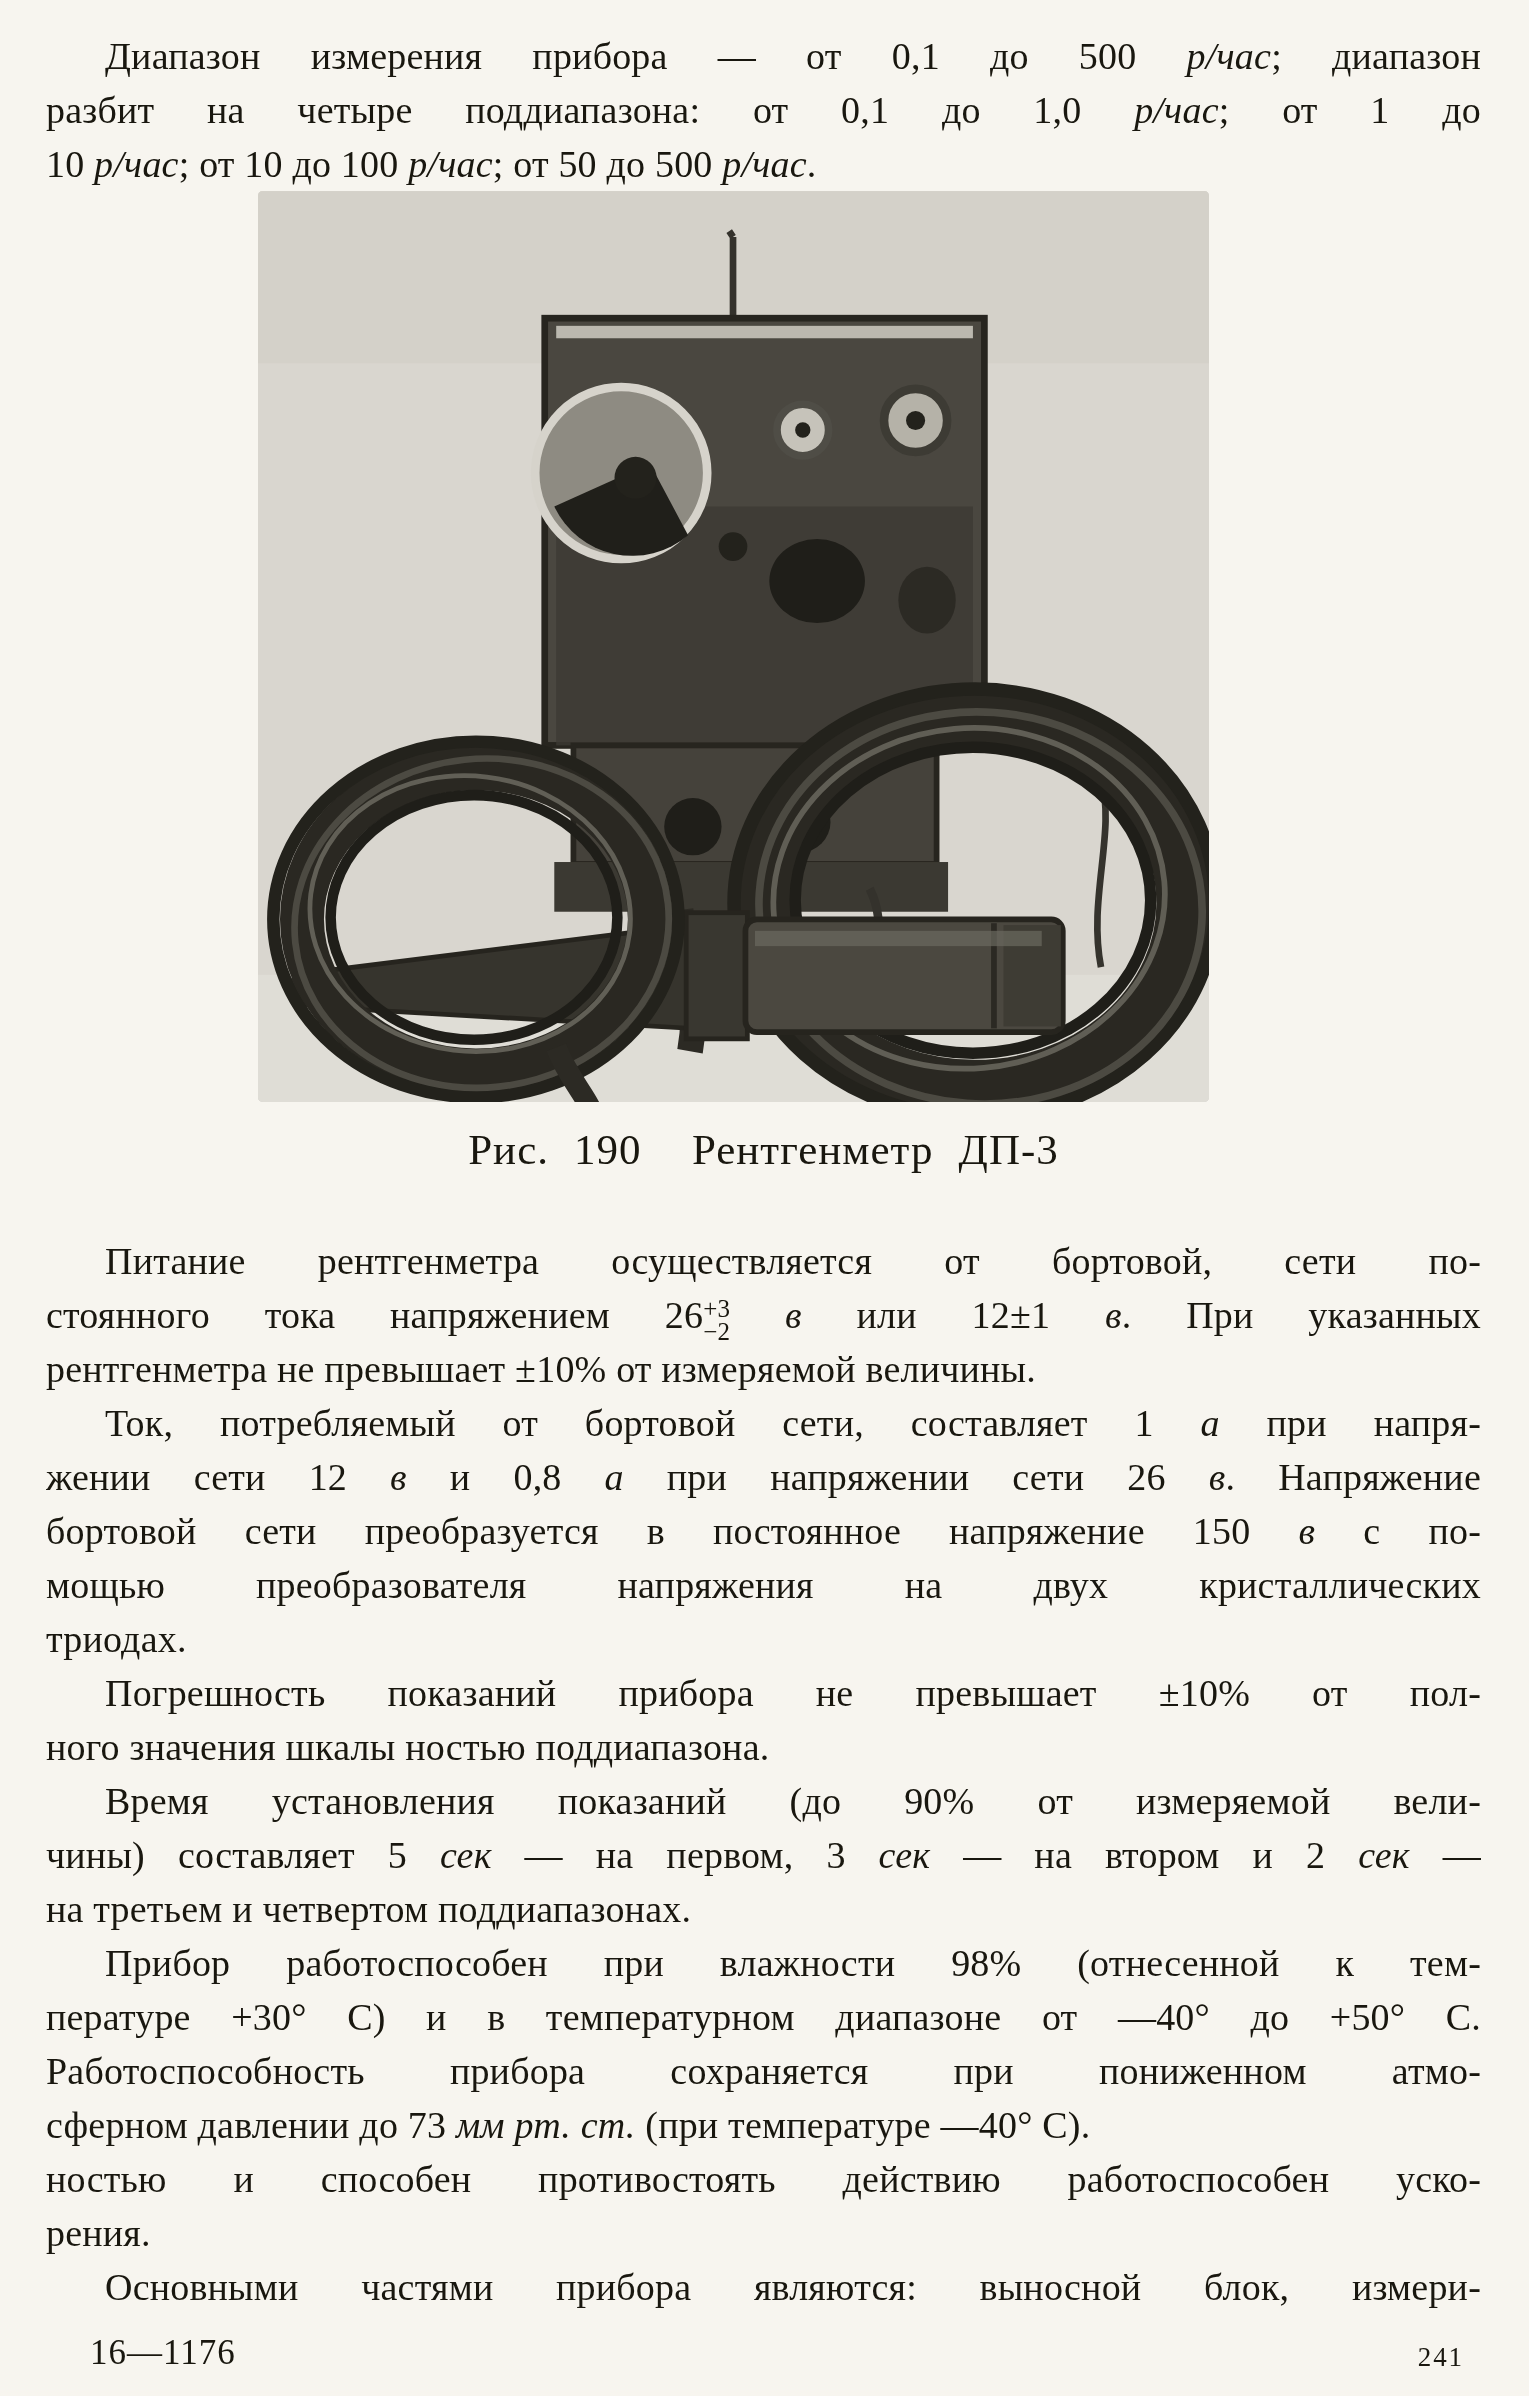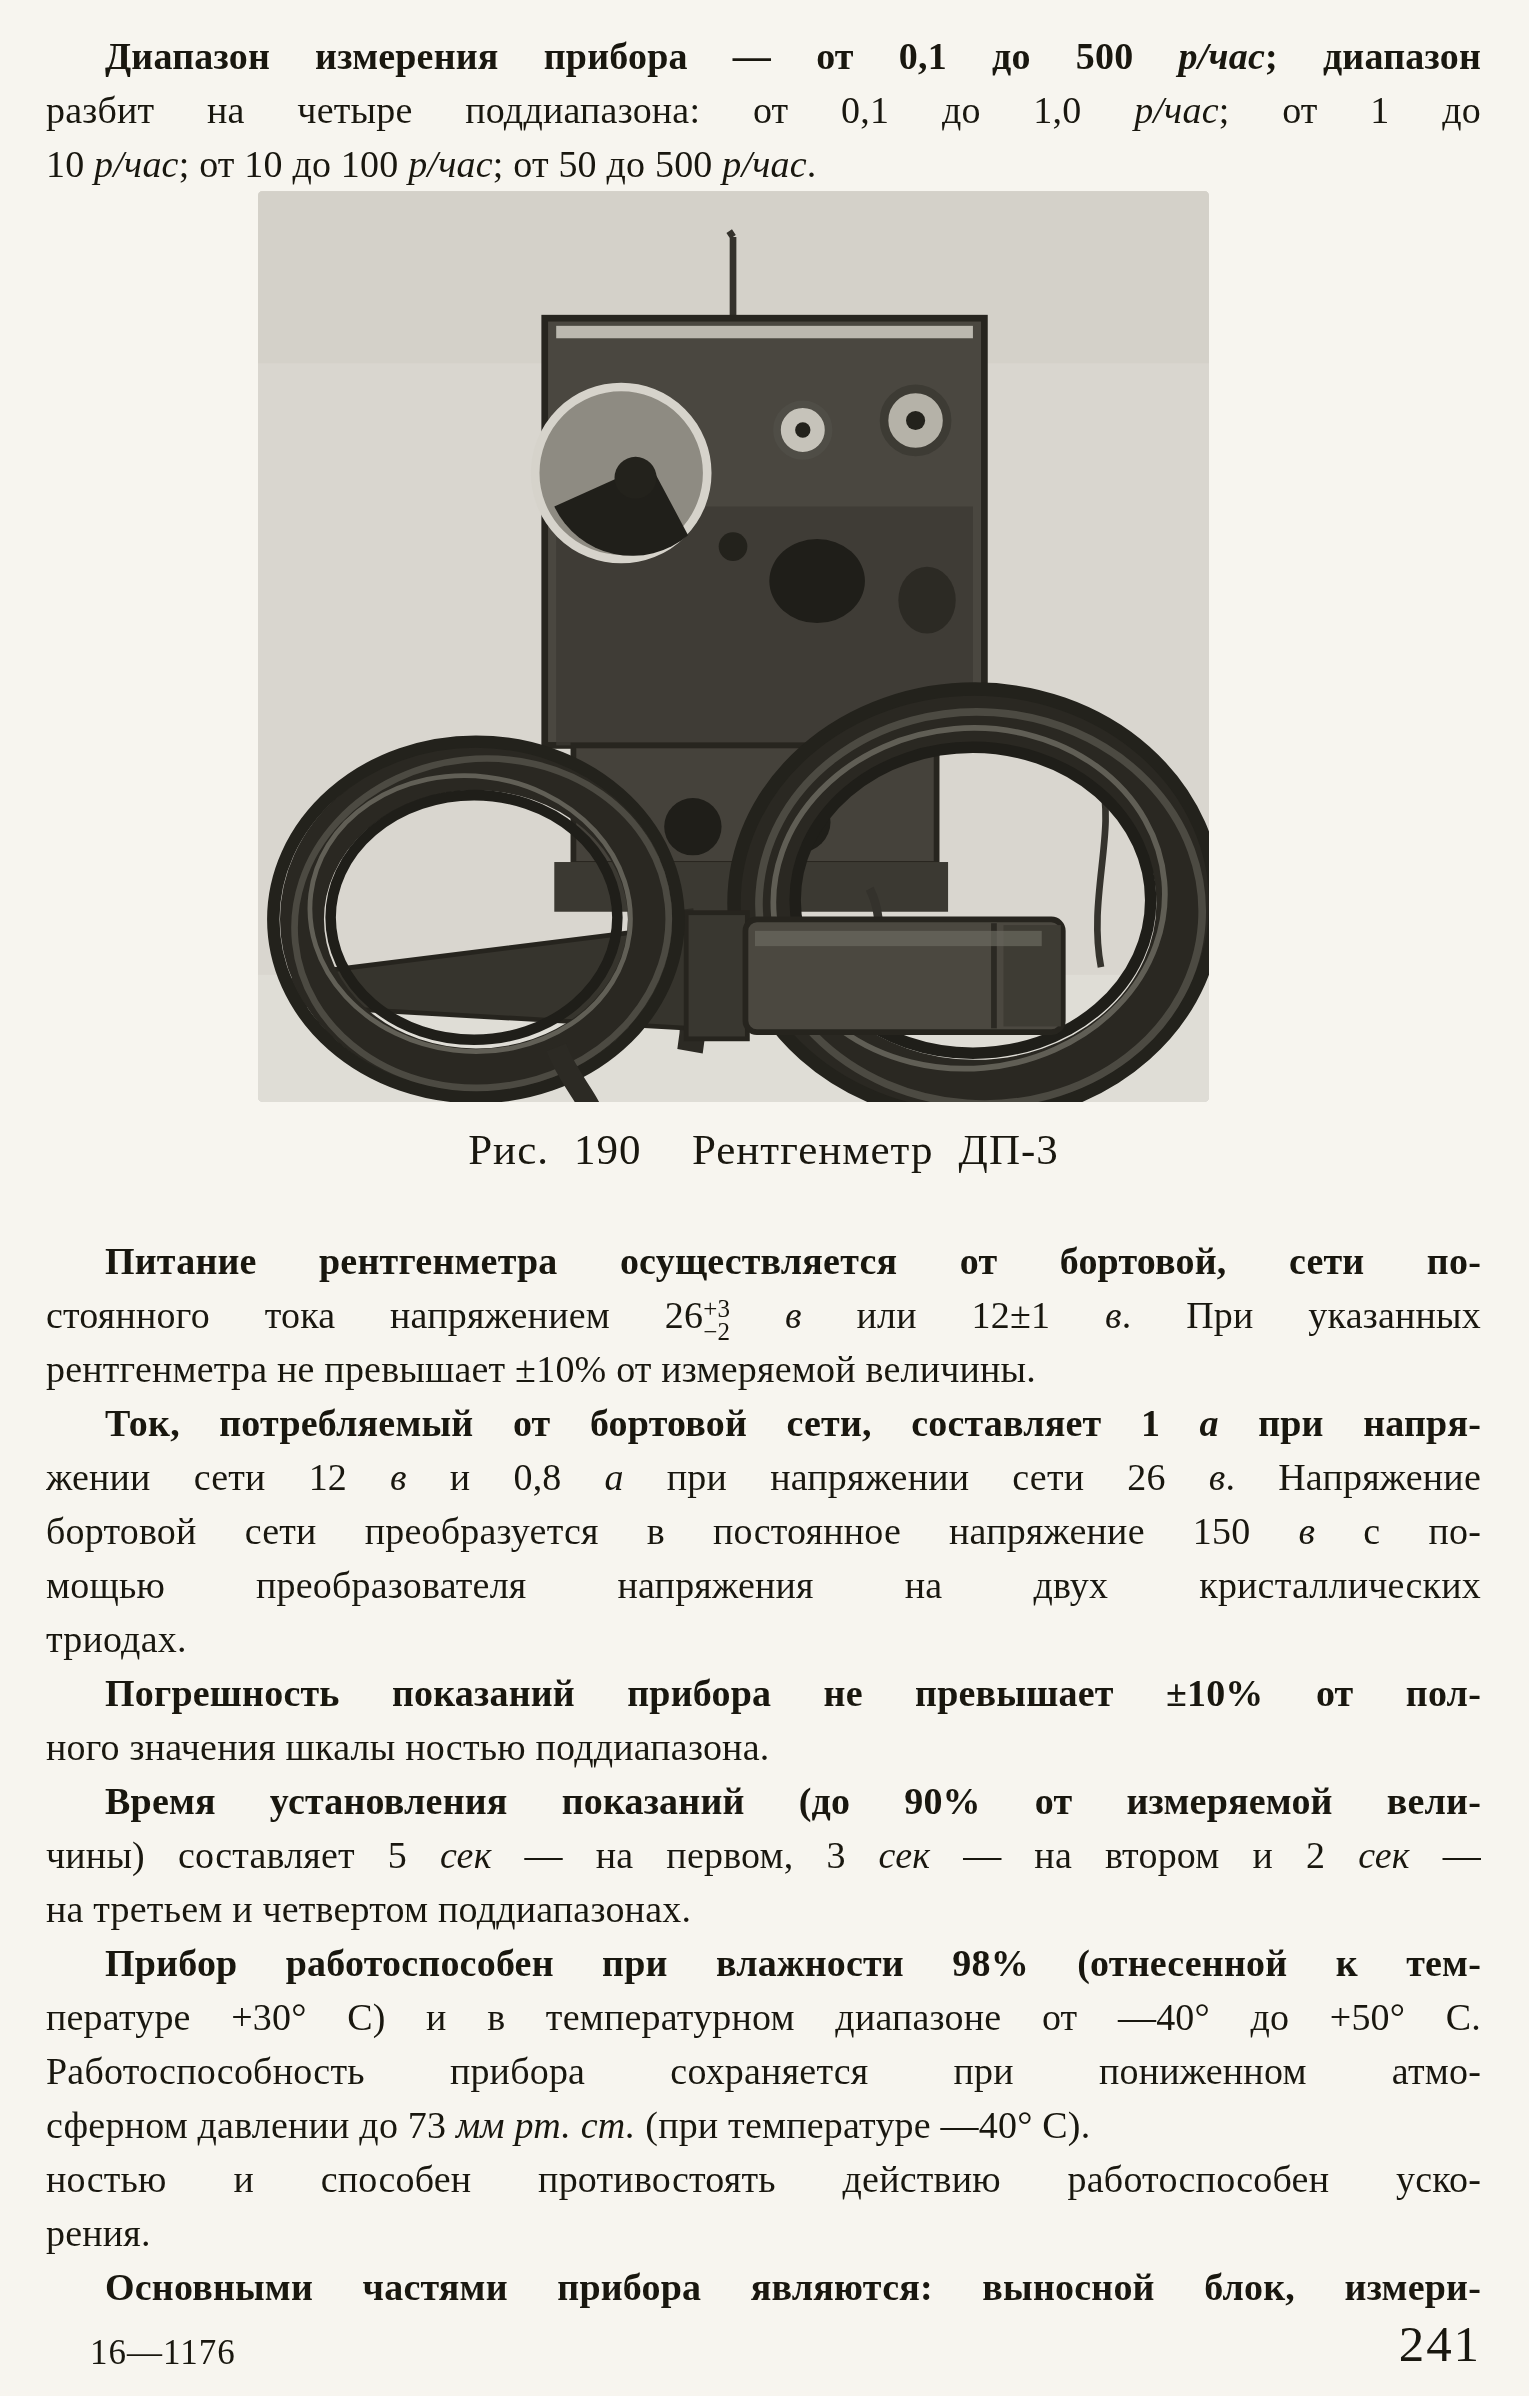--- a/index.html
+++ b/index.html
@@ -11,21 +11,21 @@
     overflow:hidden;
   }
   .page{box-sizing:border-box;width:1529px;height:2396px;padding:29px 48px 0 46px;position:relative;}
   
   .para{margin:0;}
   .line{
     font-size:38px;line-height:54px;height:54px;white-space:nowrap;
     text-align:justify;text-align-last:justify;overflow:hidden;
     letter-spacing:0.2px;
   }
-  .line.first{text-indent:59px;font-weight:bold;}
+  .line.first{text-indent:59px;}
   .line.last{text-align-last:left;}
   .it{font-style:italic;}
   .stack{
     display:inline-block;vertical-align:-11.5px;line-height:0;
     font-size:25px;text-align:center;
   }
   .stack span{display:block;line-height:23px;text-align:left;}
   
   figure{margin:0;padding:0;}
   .photo{
@@ -44,21 +44,21 @@
     word-spacing:13.4px;letter-spacing:1px;
     white-space:pre-wrap;
   }
   .after{margin-top:65px;}
   
   footer{
     position:absolute;left:46px;right:48px;bottom:23px;
     display:flex;justify-content:space-between;align-items:flex-end;
   }
   .sig{font-size:35px;margin-left:44px;letter-spacing:1px;text-align:center;}
-  .pageno{font-size:51px;letter-spacing:1.9px;}
+  .pageno{font-size:27px;margin-right:17px;letter-spacing:1.9px;}
 </style>
 </head>
 <body>
 
 <div class="page">
 
   <div id="text-before">
       <div class="para">
         <div class="line first"><span>Диапазон измерения прибора — от 0,1 до 500 </span><span class="it">р/час</span><span>; диапазон</span></div>
         <div class="line"><span>разбит на четыре поддиапазона: от 0,1 до 1,0 </span><span class="it">р/час</span><span>; от 1 до</span></div>

